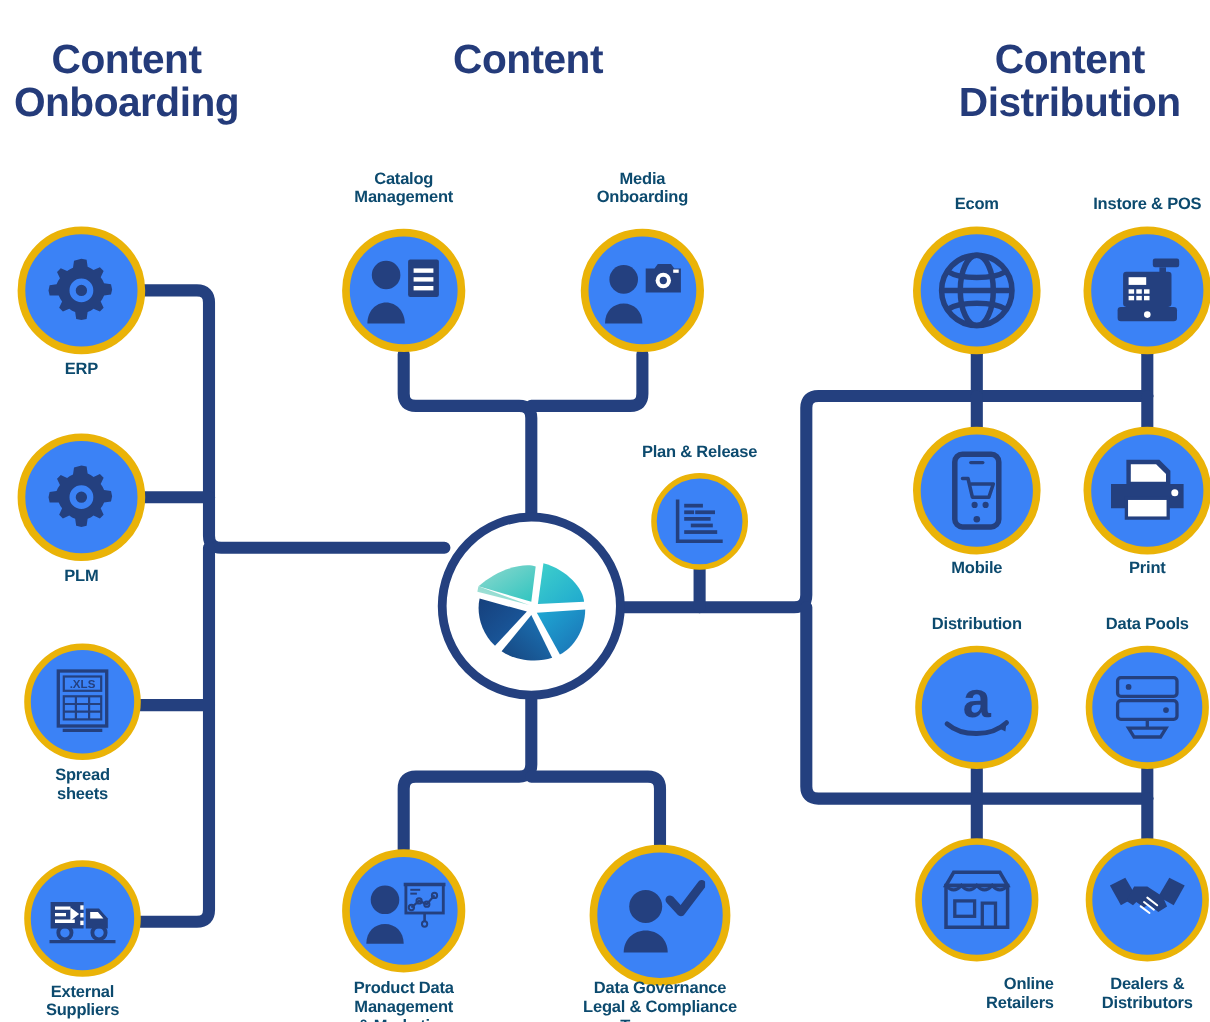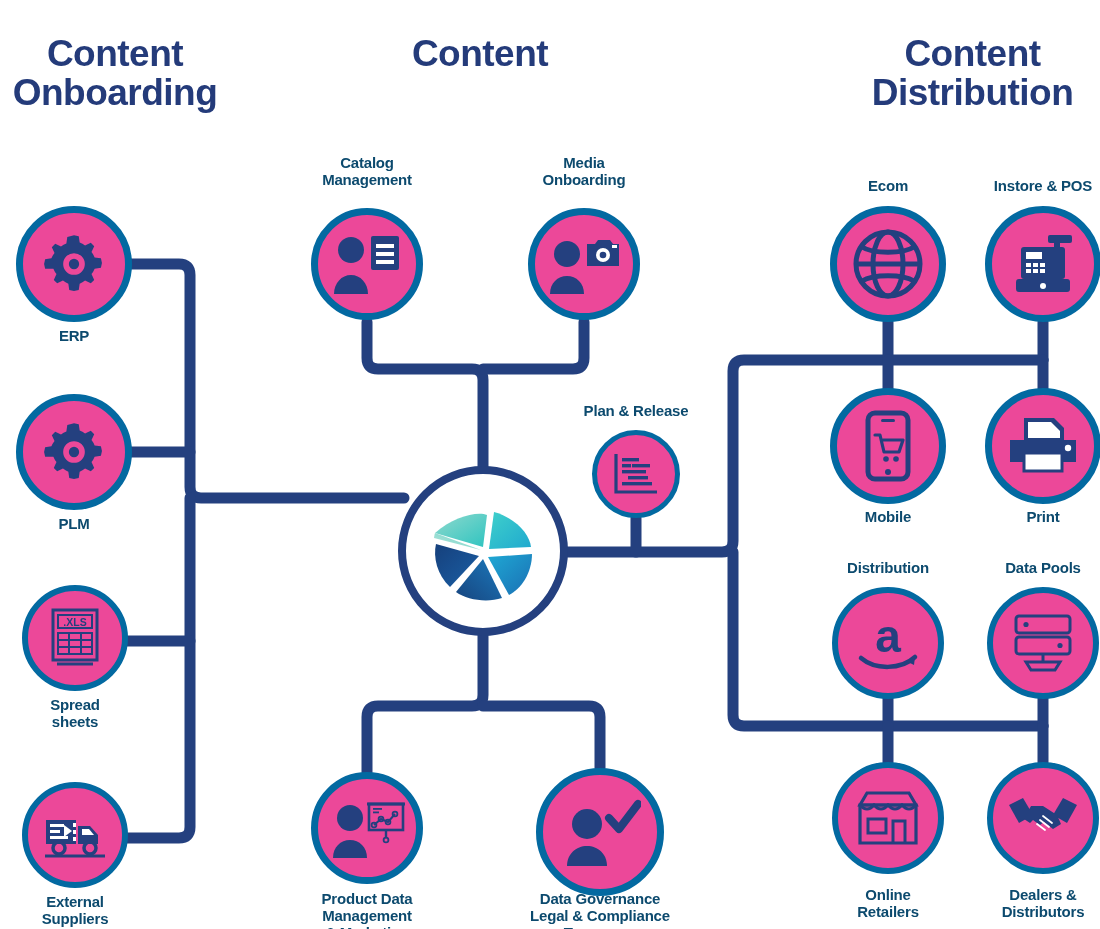--- a/index.html
+++ b/index.html
@@ -13,21 +13,21 @@
 
   .col-title{
     position:absolute;text-align:center;
     color:#243b7a;font-weight:bold;font-size:37px;line-height:1.06;
     letter-spacing:-0.5px;
   }
 
   .node{position:absolute;}
   .disc{
     position:absolute;border-radius:50%;
-    background:#ec4899;border:7px solid #0369a1;
+    background:#3b82f6;border:7px solid #eab308;
     box-sizing:border-box;
     display:flex;align-items:center;justify-content:center;
   }
   .label{
     position:absolute;text-align:center;
     color:#0c4a6e;font-weight:bold;line-height:1.14;
     font-size:15px;letter-spacing:-0.2px;
   }
 
   .logo-disc{
@@ -384,21 +384,21 @@
       <span>
         <svg class="ic" width="66" height="58" viewBox="0 0 66 58">
           <path d="M5 16h56v38H5z" fill="none" stroke="#24407f" stroke-width="3.2"></path>
           <path d="M5 16 L12 4 h42 l7 12z" fill="none" stroke="#24407f" stroke-width="3.2"></path>
           <path d="M5 16 q7 8 14 0 q7 8 14 0 q7 8 14 0 q7 8 14 0" fill="none" stroke="#24407f" stroke-width="3"></path>
           <rect x="13" y="30" width="18" height="14" fill="none" stroke="#24407f" stroke-width="3"></rect>
           <path d="M38 54V32h12v22" fill="none" stroke="#24407f" stroke-width="3"></path>
         </svg>
       </span>
     </div>
-    <div class="label" style="left:818px;top:854px;width:140px;white-space:pre-line;">Online
+    <div class="label" style="left:818px;top:854px;width:140px;white-space:pre-line;text-align:right;">Online
 Retailers</div>
   </div>
 
   <div class="node">
     <div class="disc" style="left:987px;top:730px;width:112px;height:112px;border-width:6px;">
       <span>
         <svg class="ic" width="72" height="52" viewBox="0 0 72 52">
           <path fill="#24407f" d="M2 13 L16 6 l10 17 -14 8z"></path>
           <path fill="#24407f" d="M70 13 L56 6 l-10 17 14 8z"></path>
           <path fill="#24407f" d="M24 14 h12 l14 9 4 9 -8 5 -9 -7 -4 3 -7 -5 -3 3 -6 -4 z"></path>

